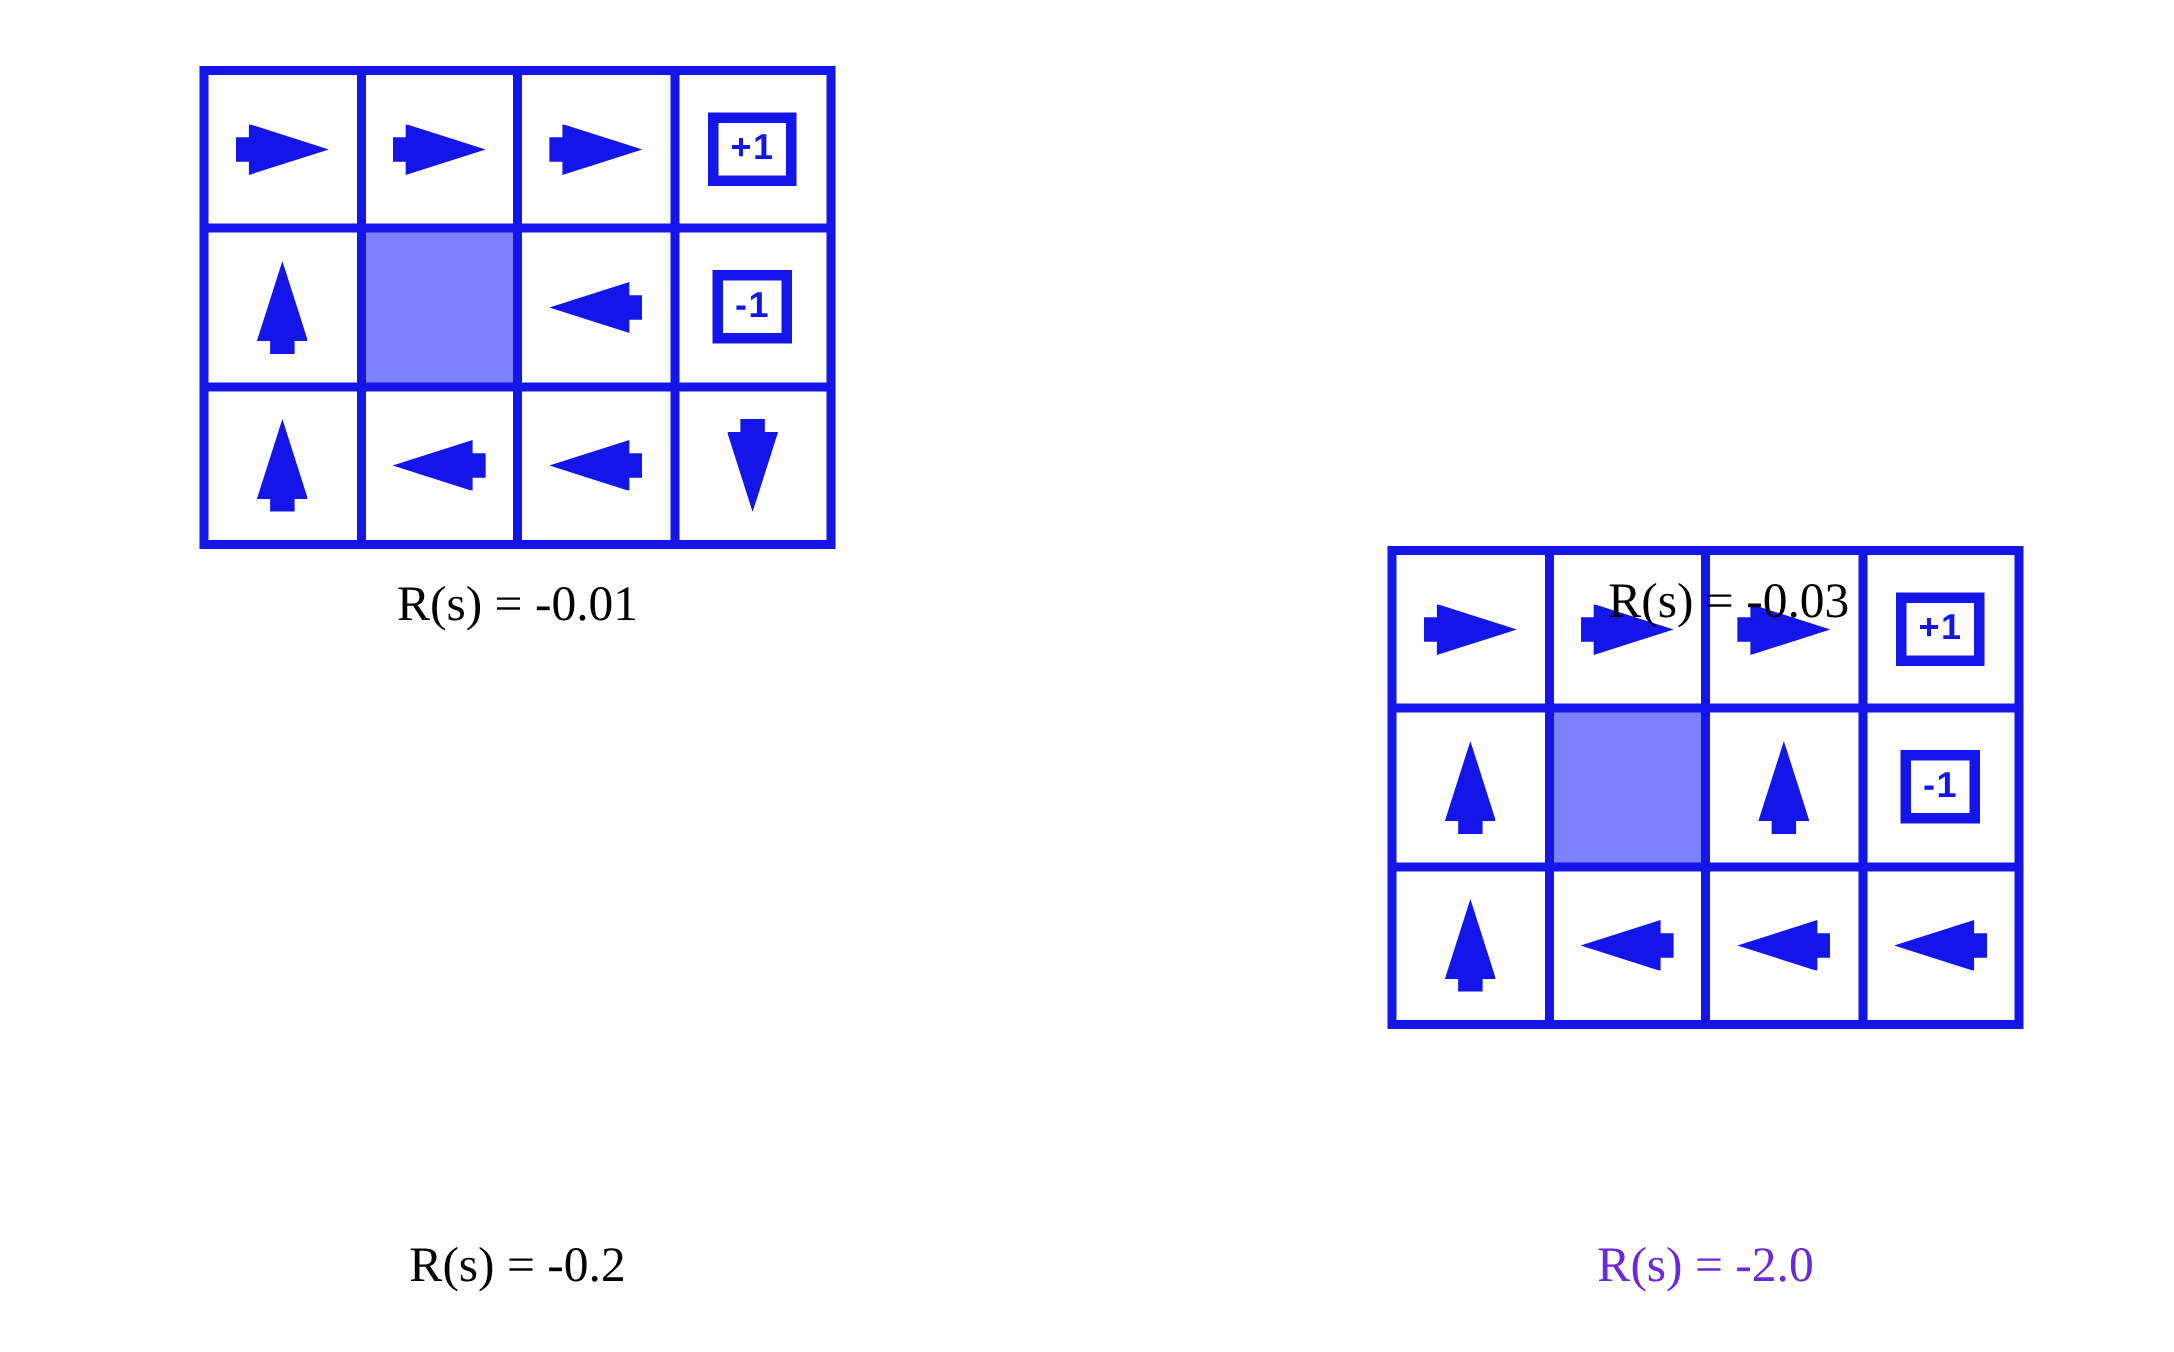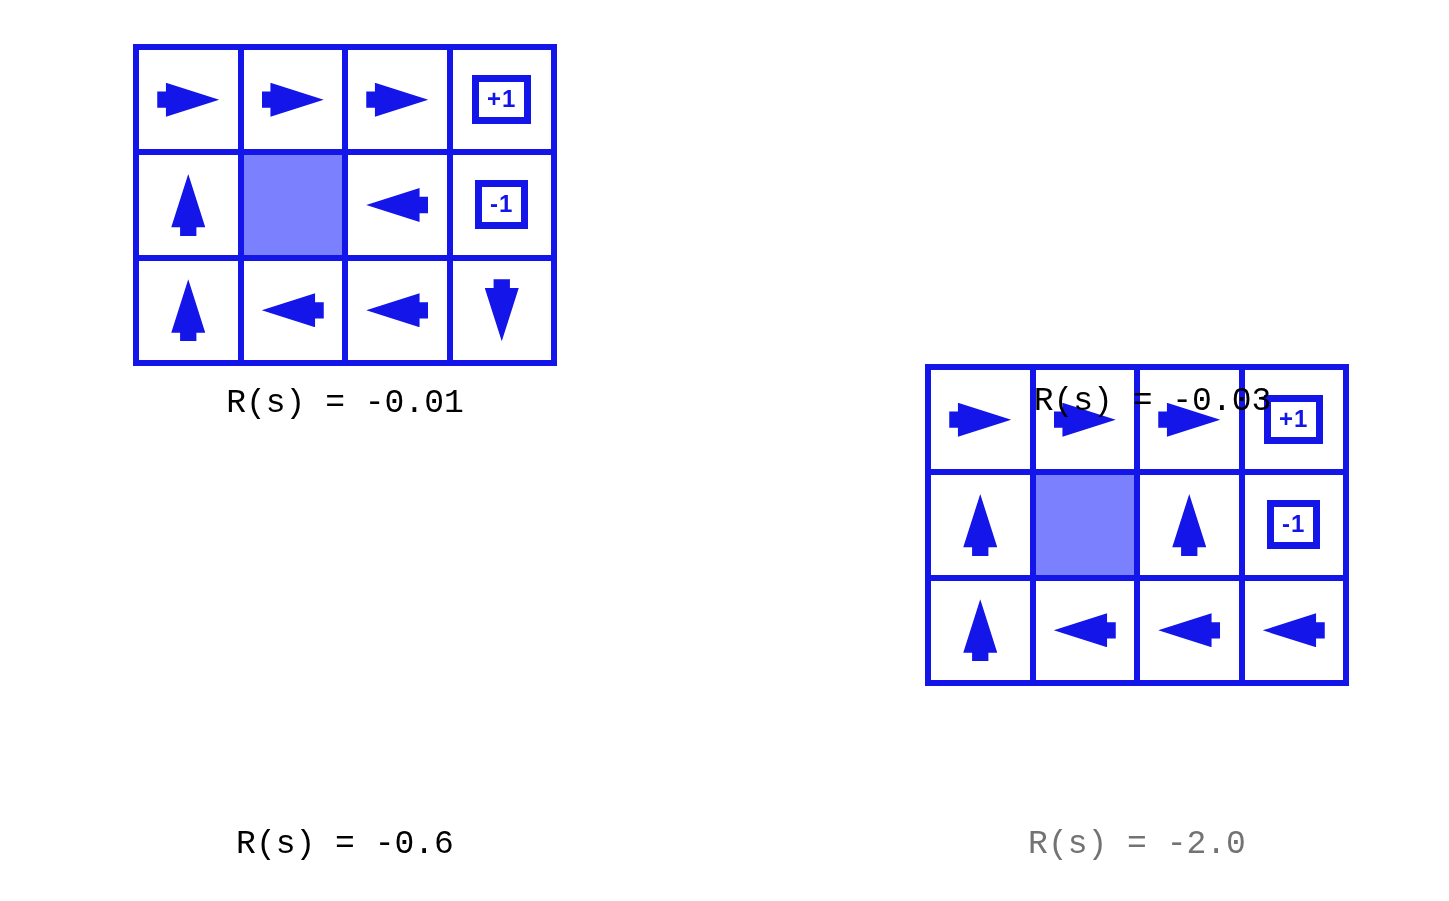--- a/index.html
+++ b/index.html
@@ -94,21 +94,21 @@
     justify-content: center;
     white-space: nowrap;
   }
 
   
   .caption {
     position: absolute;
     text-align: center;
     color: #000000;
     font-size: 33px;
-    font-family: Liberation Mono, monospace;
+    font-family: Liberation Serif, serif;
     white-space: nowrap;
   }
 </style>
 </head>
 <body>
 
 <div id="figure">
     <div class="panel grid-outer" style="left: 133px; top: 44px; width: 424px; height: 322px; background: rgb(20, 21, 232);">
       <div class="grid-inner">
         <div class="cell">
@@ -180,15 +180,15 @@
         </div>
         <div class="cell">
           <span class="arrow left" style="background: rgb(20, 21, 232);"></span>
         </div>
         <div class="cell">
           <span class="arrow left" style="background: rgb(20, 21, 232);"></span>
         </div>
       </div>
     </div>
     <div class="caption" style="left: 925px; top: 383px; width: 455px; color: rgb(0, 0, 0);">R(s) = -0.03</div>
-    <div class="caption" style="left: 133px; top: 826px; width: 424px; color: rgb(0, 0, 0);">R(s) = -0.6</div>
-    <div class="caption" style="left: 925px; top: 826px; width: 424px; color: #737373;">R(s) = -2.0</div>
+    <div class="caption" style="left: 133px; top: 826px; width: 424px; color: rgb(0, 0, 0);">R(s) = -0.2</div>
+    <div class="caption" style="left: 925px; top: 826px; width: 424px; color: #6d28d9;">R(s) = -2.0</div>
   </div>
 
 </body></html>

